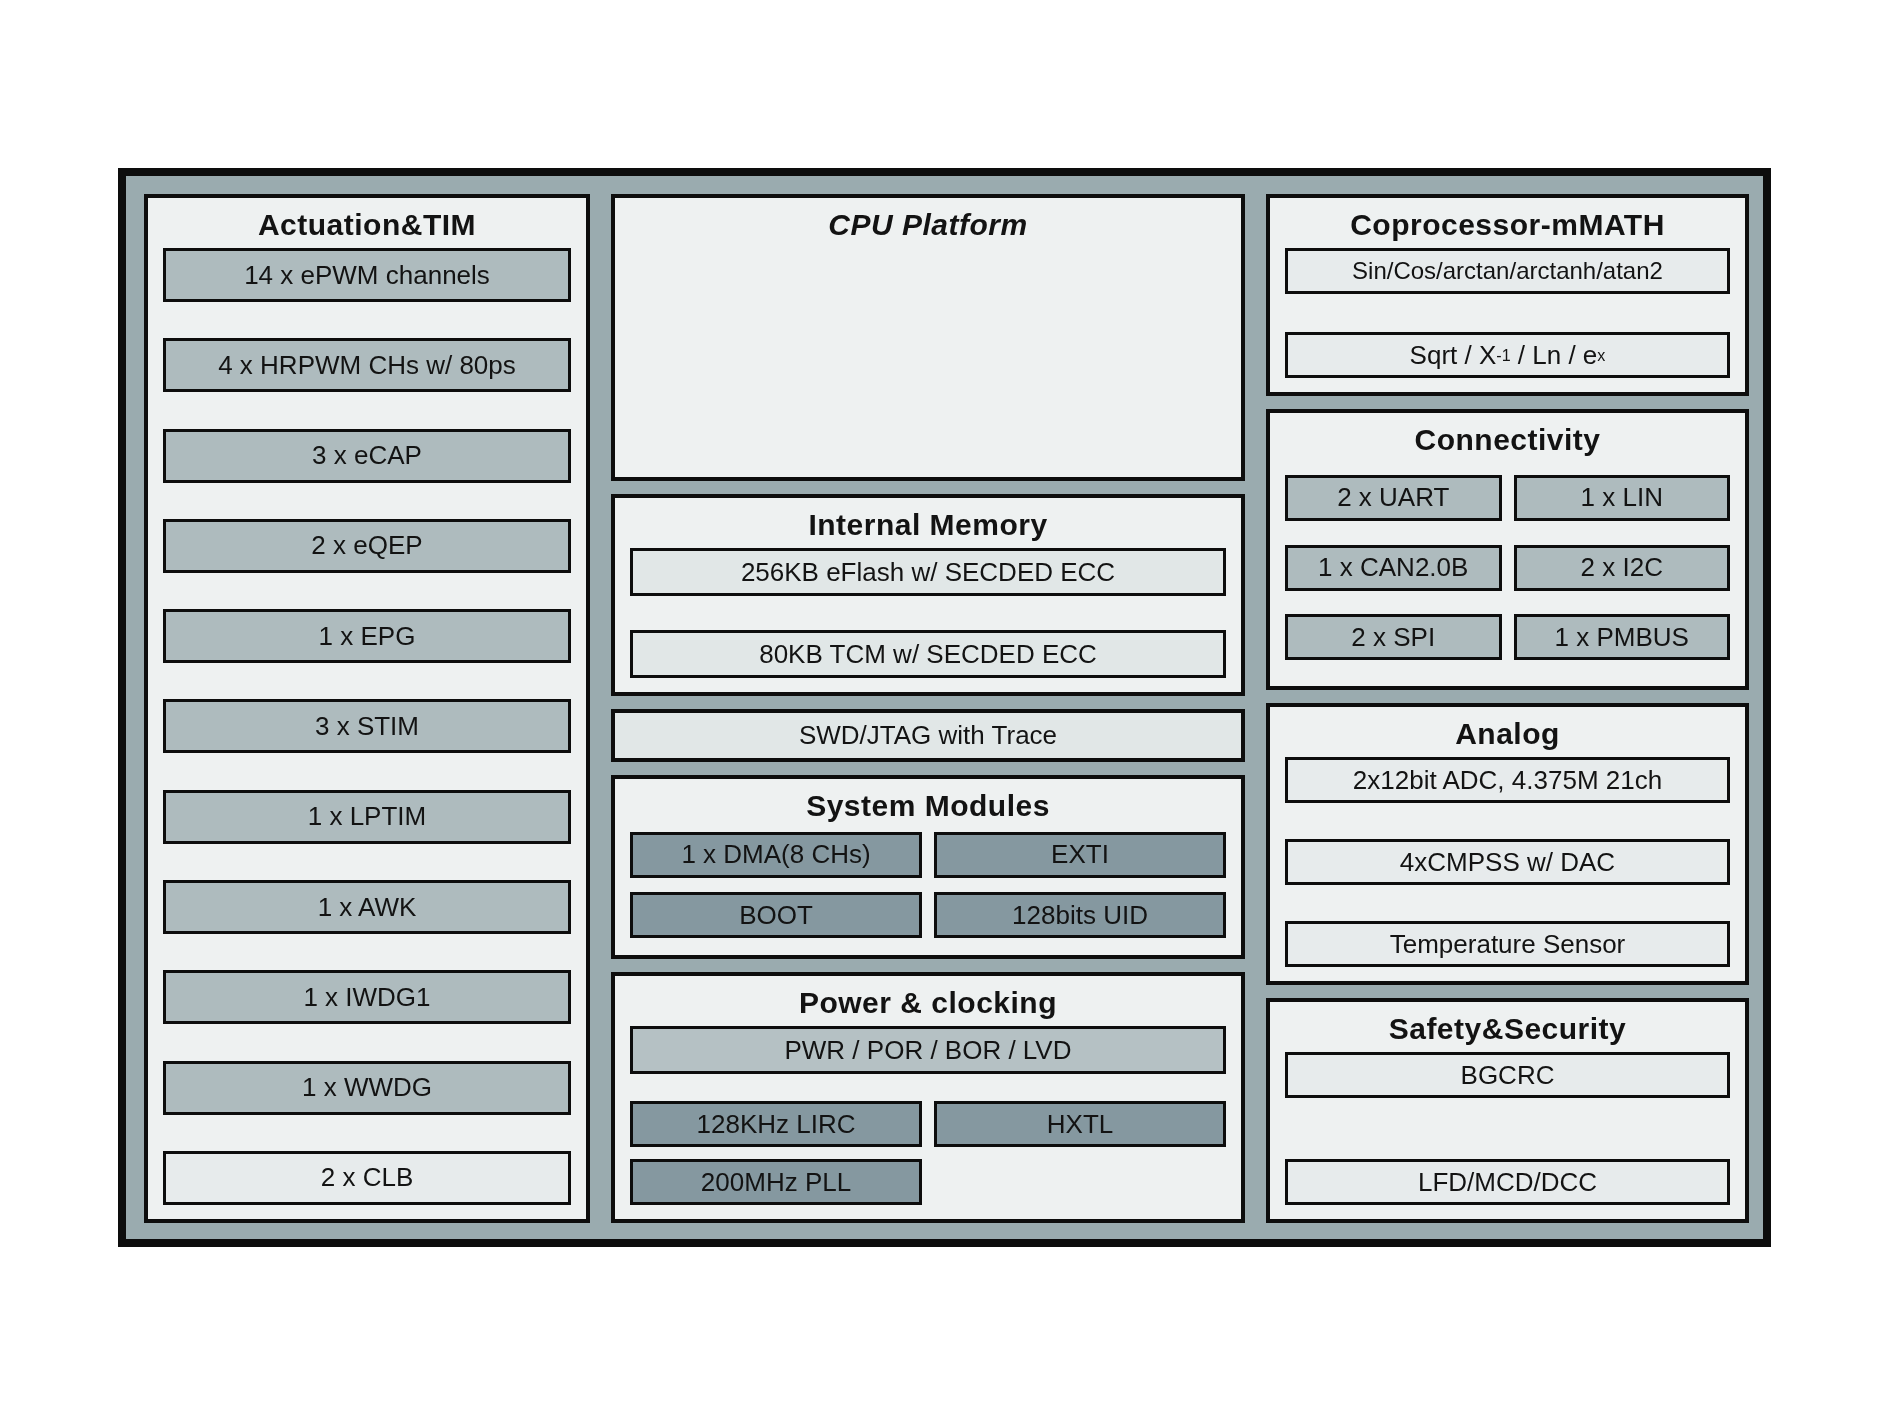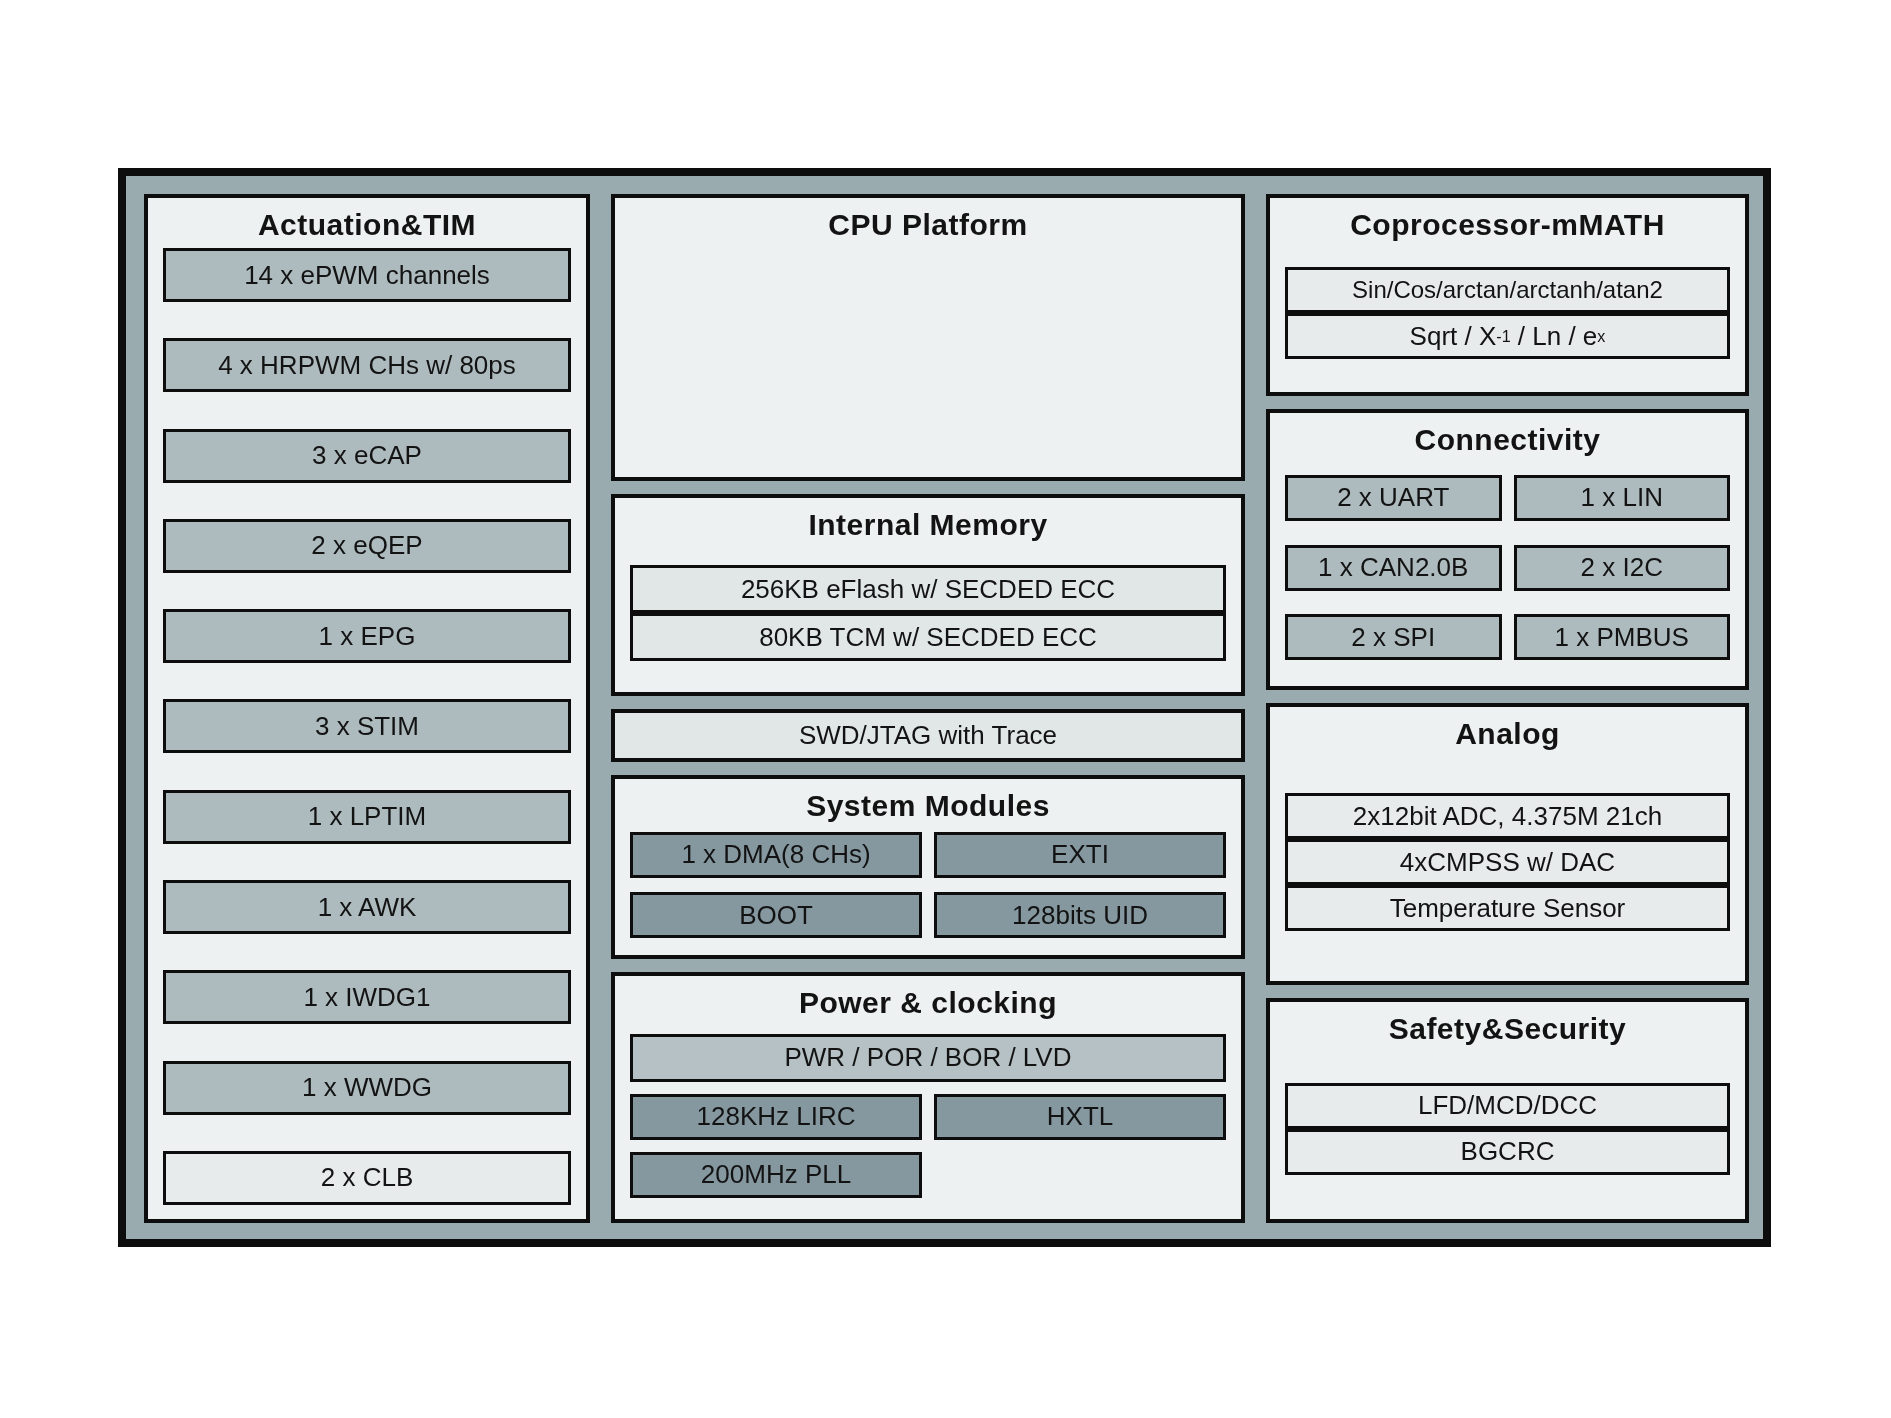--- a/index.html
+++ b/index.html
@@ -33,21 +33,21 @@
   .t-gray{background:#aebbbe;}
   .t-dark{background:#8598a0;}
   .t-light{background:#e7ebec;}
   .t-mem{background:#e1e7e7;}
   .t-mid{background:#b5c1c4;}
   .h54{height:54px;text-align:right;}
   .h50{height:50px;}
   .h48{height:48px;}
   .h46{height:46px;}
   .stack-between{justify-content:space-between;}
-  .stack-evenly{justify-content:center;}
+  .stack-evenly{justify-content:space-between;}
   .grid2{display:grid;grid-template-columns:1fr 1fr;gap:12px;align-content:space-evenly;flex:1;}
   .grid2 .box{width:auto;}
   .cpu-inner{
     flex:1;margin:4px 14px 14px;border:4px solid #0d0d0d;background:#6d8086;
     box-sizing:border-box;padding:11px;display:flex;flex-direction:column;gap:11px;
   }
   .cpu-row2{display:grid;grid-template-columns:1fr 1.07fr;gap:11px;}
   .cpu-row3{display:grid;grid-template-columns:1fr 1fr 1fr;gap:11px;}
   .bar-panel{
     background:#e1e7e7;border:4px solid #0d0d0d;box-sizing:border-box;
@@ -80,21 +80,21 @@
         <div class="box t-gray h54">1 x AWK</div>
         <div class="box t-gray h54">1 x IWDG1</div>
         <div class="box t-gray h54">1 x WWDG</div>
         <div class="box t-light h54">2 x CLB</div>
       </div>
     </div>
   </div>
 
   <div class="col col-mid">
 
-    <div class="panel" style="height:287px;">
+    <div class="panel" style="height:287px;font-style:italic;">
       <div class="panel-title">CPU Platform</div>
     </div>
 
     <div class="panel" style="height:202px;">
       <div class="panel-title">Internal Memory</div>
       <div class="panel-body stack-evenly">
         <div class="box t-mem h48">256KB eFlash w/ SECDED ECC</div>
         <div class="box t-mem h48">80KB TCM w/ SECDED ECC</div>
       </div>
     </div>
@@ -156,19 +156,19 @@
       <div class="panel-body stack-evenly">
         <div class="box t-light h46">2x12bit ADC, 4.375M 21ch</div>
         <div class="box t-light h46">4xCMPSS w/ DAC</div>
         <div class="box t-light h46">Temperature Sensor</div>
       </div>
     </div>
 
     <div class="panel" style="flex:1;">
       <div class="panel-title">Safety&amp;Security</div>
       <div class="panel-body stack-evenly">
+        <div class="box t-light h46">BGCRC</div>
         <div class="box t-light h46">LFD/MCD/DCC</div>
-        <div class="box t-light h46">BGCRC</div>
       </div>
     </div>
 
   </div>
 </div>
 
 </body></html>

